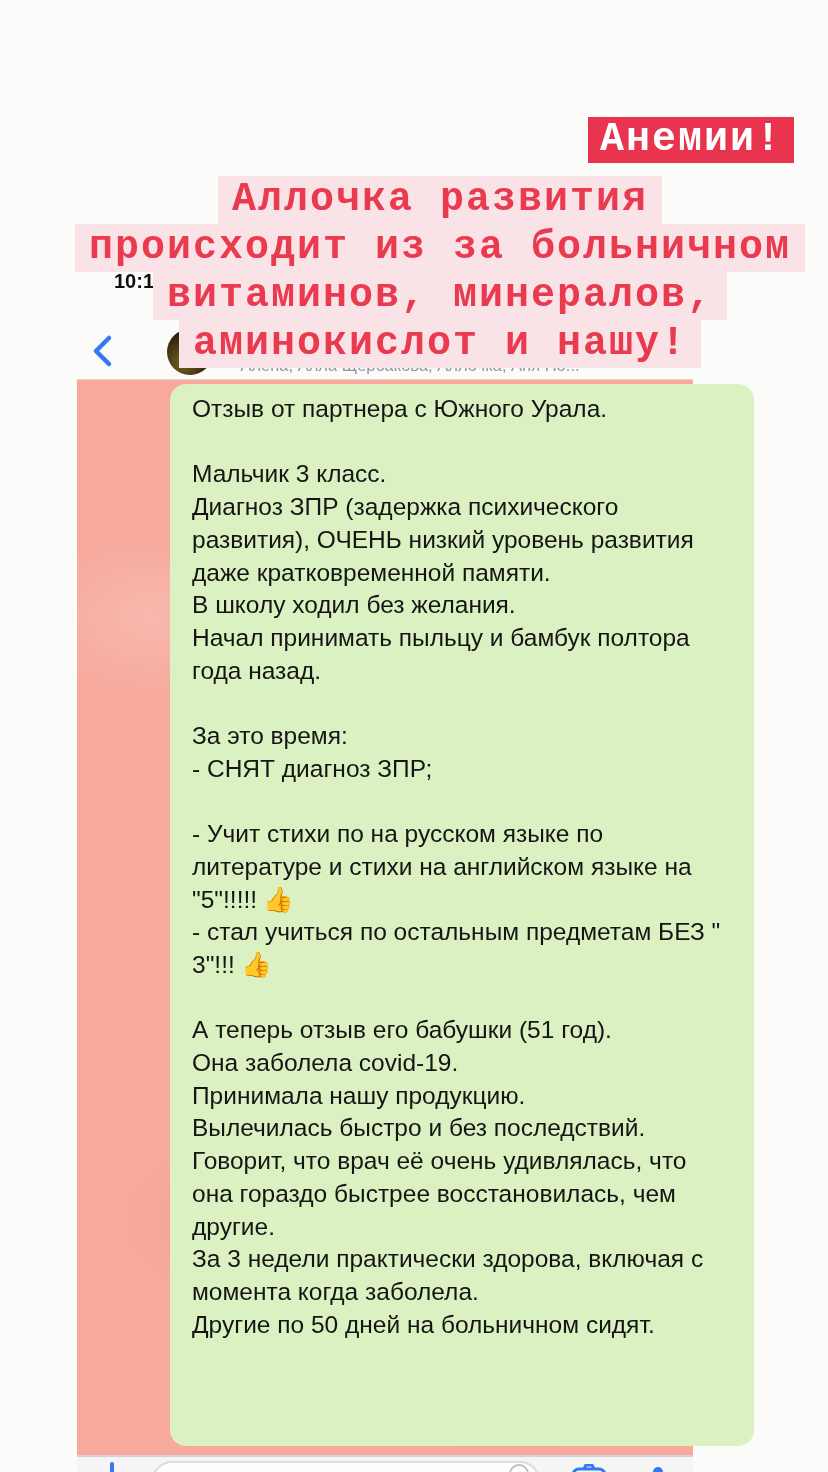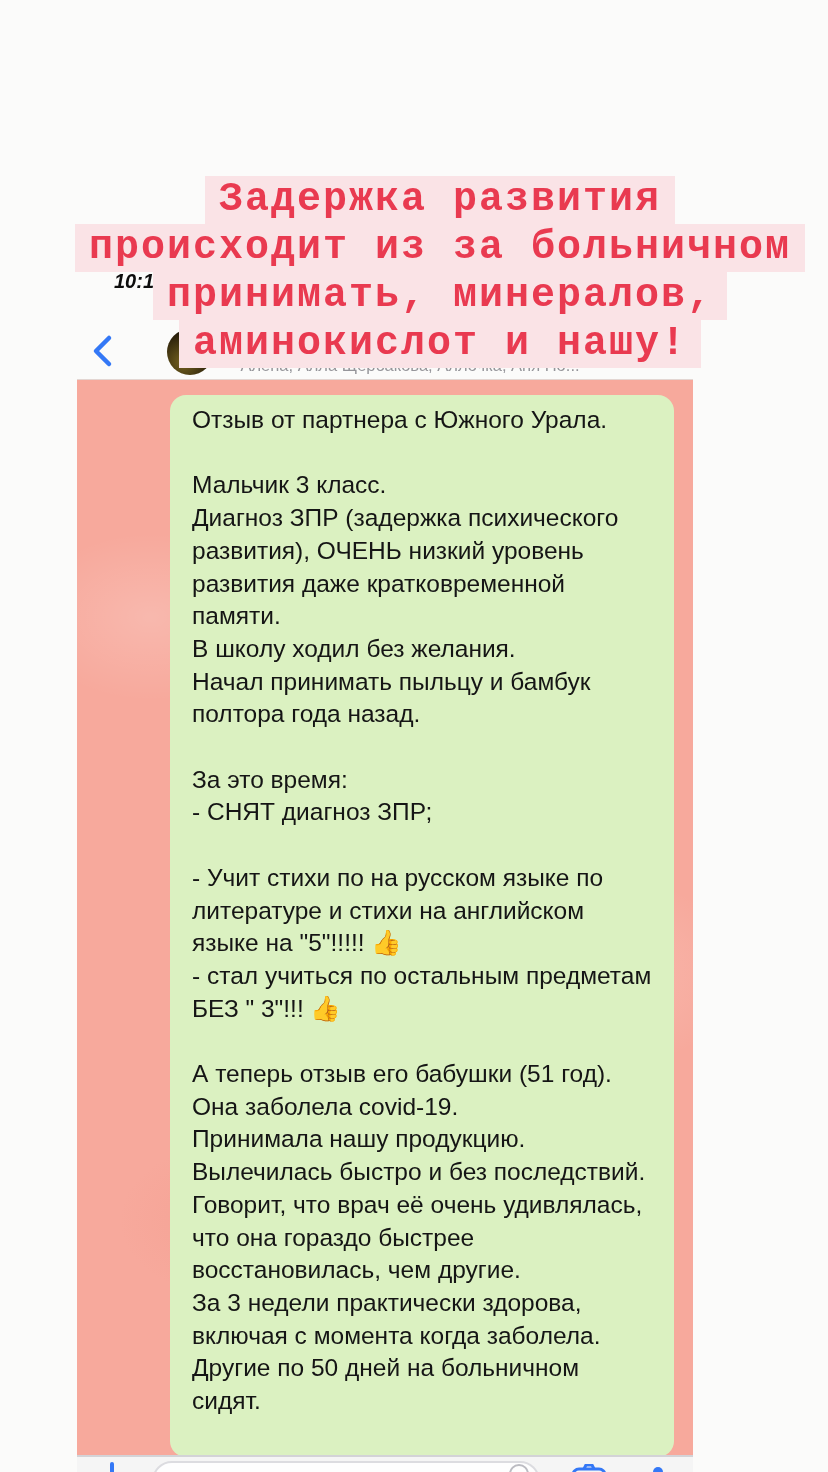--- a/index.html
+++ b/index.html
@@ -6,21 +6,21 @@
   .page{
     position:relative;
     width:828px;height:1472px;
     background:#fbfbfa;
     overflow:hidden;
     font-family:"Liberation Sans","DejaVu Sans",sans-serif;
   }
   
   .status-time{
     position:absolute;left:114px;top:270px;
-    font-size:20px;font-weight:600;color:#0d0d0d;font-style:italic;
+    font-size:20px;font-weight:600;color:#0d0d0d;
   }
   .back-button{position:absolute;left:90px;top:334px;width:24px;height:34px;cursor:pointer;}
   .avatar{
     position:absolute;left:167px;top:329px;width:46px;height:46px;border-radius:50%;
     background:radial-gradient(circle at 35% 72%, #75621f 0%, #4a3c13 35%, #1b1206 75%, #120b04 100%);
   }
   .group-name{
     position:absolute;left:180px;top:356px;width:460px;
     text-align:center;font-size:16.5px;color:#95959a;
     white-space:nowrap;overflow:hidden;
@@ -29,25 +29,25 @@
   .wallpaper{
     position:absolute;left:77px;top:380px;width:616px;height:1077px;
     background:
       radial-gradient(ellipse 180px 120px at 12% 22%, rgba(255,255,255,.18), rgba(255,255,255,0) 70%),
       radial-gradient(ellipse 200px 140px at 85% 55%, rgba(255,235,230,.22), rgba(255,255,255,0) 70%),
       radial-gradient(ellipse 160px 110px at 25% 78%, rgba(236,130,115,.18), rgba(255,255,255,0) 70%),
       radial-gradient(ellipse 220px 150px at 70% 90%, rgba(244,160,145,.25), rgba(255,255,255,0) 70%),
       #f7a99c;
   }
   .bubble{
-    position:absolute;left:170px;top:384px;width:504px;min-height:1062px;
+    position:absolute;left:170px;top:384px;width:584px;min-height:1062px;
     box-sizing:border-box;padding:9px 22px;
     background:#dbf1c1;border-radius:16px;
     font-size:24.5px;line-height:32.7px;color:#151515;
-    white-space:pre-line;word-wrap:break-word;margin-top:11px;
+    white-space:pre-line;word-wrap:break-word;
   }
   
   .composer-divider{position:absolute;left:77px;top:1455px;width:616px;height:2px;background:#d3d3d7;}
   .composer{position:absolute;left:77px;top:1457px;width:616px;height:60px;background:#f5f5f5;}
   .plus-icon{position:absolute;left:23px;top:5px;}
   .message-input{
     position:absolute;left:75px;top:4px;width:388px;height:40px;
     box-sizing:border-box;border:2px solid #dcdce0;border-radius:21px;background:#fefefe;
   }
   .sticker-icon{
@@ -137,21 +137,22 @@
     </div>
     <div class="mic-icon">
       <svg width="22" height="30" viewBox="0 0 22 30">
         <rect x="6" y="1" width="10" height="17" rx="5" fill="#3478f6"></rect>
         <path d="M2 13 a9 9 0 0 0 18 0" fill="none" stroke="#3478f6" stroke-width="3"></path>
         <line x1="11" y1="22" x2="11" y2="29" stroke="#3478f6" stroke-width="3"></line>
       </svg>
     </div>
   </div>
 
+  <div class="anemia-badge overlay-font">Анемии!</div>
 
   <div class="overlay-lines overlay-font">
-    <div class="overlay-line"><span>Задержка развития</span></div>
+    <div class="overlay-line"><span>Аллочка развития</span></div>
     <div class="overlay-line"><span>происходит из за больничном</span></div>
-    <div class="overlay-line"><span>принимать, минералов,</span></div>
+    <div class="overlay-line"><span>витаминов, минералов,</span></div>
     <div class="overlay-line"><span>аминокислот и нашу!</span></div>
   </div>
 
 </div>
 
 </body></html>

